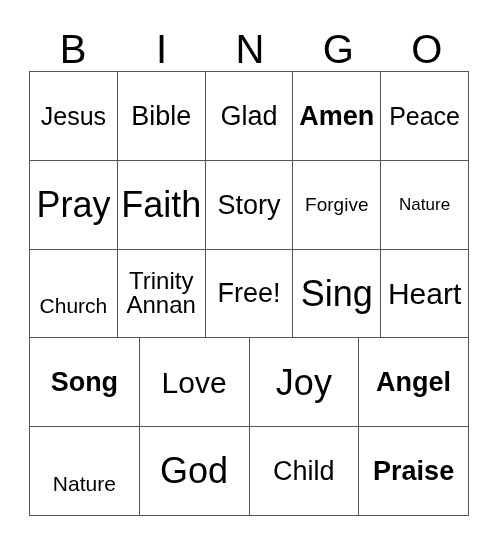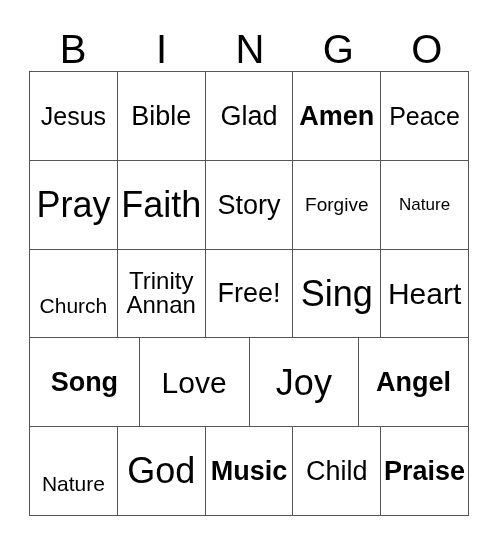--- a/index.html
+++ b/index.html
@@ -188,23 +188,20 @@
         </div>
       </div>
       <div class="grid-row">
         <div class="cell">
           <span class="cell-text fs-sm">Nature</span>
         </div>
         <div class="cell">
           <span class="cell-text fs-xxl">God</span>
         </div>
         <div class="cell">
-          <span class="cell-text fs-ml">Music</span>
-        </div>
-        <div class="cell">
           <span class="cell-text fs-xl">Child</span>
         </div>
         <div class="cell">
           <span class="cell-text fs-ml">Praise</span>
         </div>
       </div>
     </div>
 
 </div>
 

